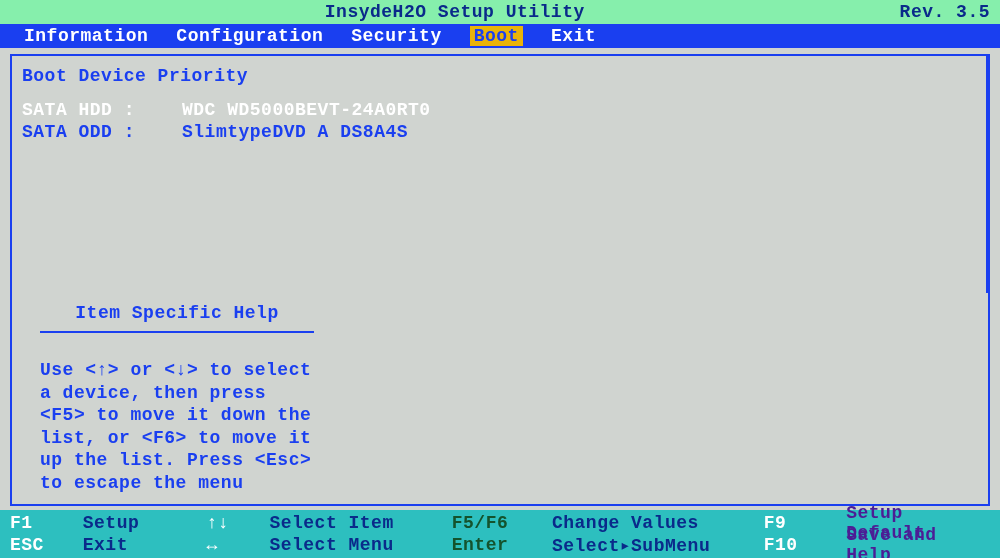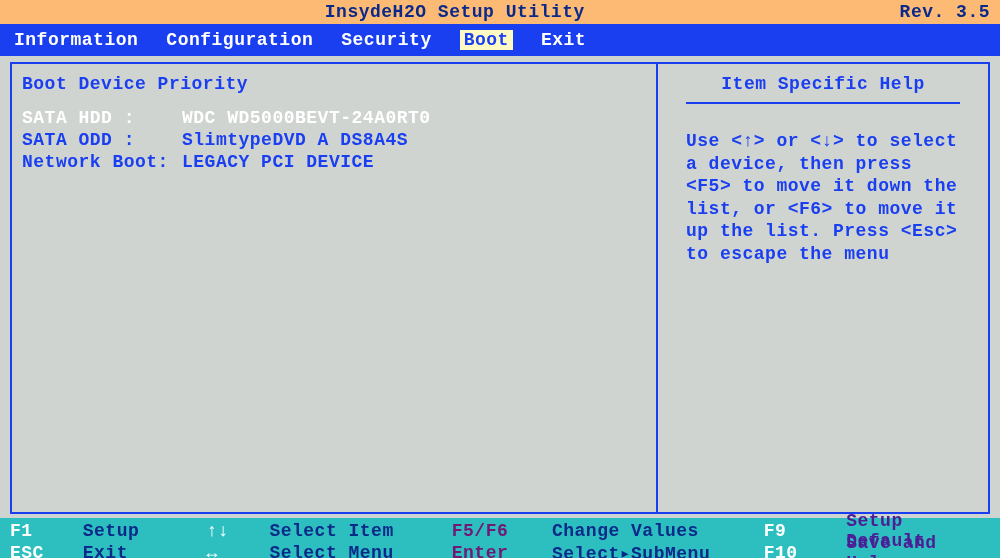--- a/index.html
+++ b/index.html
@@ -5,53 +5,54 @@
   * { margin: 0; padding: 0; box-sizing: border-box; }
   html, body { width: 1000px; height: 558px; overflow: hidden; }
   body {
     font-family: "Courier New", monospace;
     font-weight: bold;
     font-size: 18px;
     background: #d0d4d0;
     letter-spacing: 0.5px;
   }
   .topbar {
-    background: #fdba74;
+    background: #86efac;
     height: 24px;
     display: flex;
     align-items: center;
     padding: 0 10px;
     color: #0a2a8a;
   }
   .topbar .title { flex: 1; text-align: center; }
   .topbar .rev { }
   .menubar {
     background: #1a3ff0;
-    height: 32px;
+    height: 24px;
     display: flex;
     align-items: center;
     color: #fff;
-    padding: 0 14px;
+    padding: 0 24px;
     gap: 28px;
   }
   .menubar .tab { cursor: pointer; }
   .menubar .tab.active {
-    background: #fef9c3;
+    background: #eab308;
     color: #1a3ff0;
     padding: 0 4px;
   }
   .mainwrap {
     padding: 6px 10px 4px 10px;
     height: 462px;
   }
   .panels {
     display: flex;
     height: 100%;
     border: 2px solid #1a3ff0;
     background: #d0d4d0;
+    flex-direction: column;
   }
   .leftpanel {
     flex: 1;
     padding: 10px 10px;
     border-right: 2px solid #1a3ff0;
   }
   .rightpanel {
     width: 330px;
     padding: 10px 28px;
   }
@@ -70,21 +71,21 @@
     flex-direction: column;
     justify-content: center;
     padding: 2px 10px;
     font-size: 18px;
   }
   .frow { display: flex; align-items: center; height: 22px; gap: 16px; }
   .fkey { color: #fff; width: 58px; }
   .flabel { color: #0a2a8a; width: 110px; }
   .fkey2 { color: #fff; width: 48px; text-align:left;}
   .flabel2 { color: #0a2a8a; width: 170px; }
-  .fkey3 { color: #701a75; width: 86px; }
+  .fkey3 { color: #14532d; width: 86px; }
   .flabel3 { color: #0a2a8a; width: 200px; }
   .fkey4 { color: #fff; width: 68px; }
   .flabel4 { color: #4c1d95; }
 </style>
 </head>
 <body>
 
 <div class="topbar">
   <span class="title">InsydeH2O Setup Utility</span>
   <span class="rev">Rev. 3.5</span>
@@ -103,24 +104,20 @@
     <div class="leftpanel">
       <div class="section-title">Boot Device Priority</div>
 
       <div class="bootrow selected">
         <span class="label">SATA HDD    :</span>
         <span class="value"> WDC WD5000BEVT-24A0RT0</span>
       </div>
       <div class="bootrow normal">
         <span class="label">SATA ODD    :</span>
         <span class="value"> SlimtypeDVD A DS8A4S</span>
-      </div>
-      <div class="bootrow normal">
-        <span class="label">Network Boot:</span>
-        <span class="value"> LEGACY PCI DEVICE</span>
       </div>
     </div>
 
     <div class="rightpanel">
       <div class="help-title">Item Specific Help</div>
       <div class="helptext">Use &lt;↑&gt; or &lt;↓&gt; to select a device, then press &lt;F5&gt; to move it down the list, or &lt;F6&gt; to move it up the list. Press &lt;Esc&gt; to escape the menu</div>
     </div>
   </div>
 </div>
 

